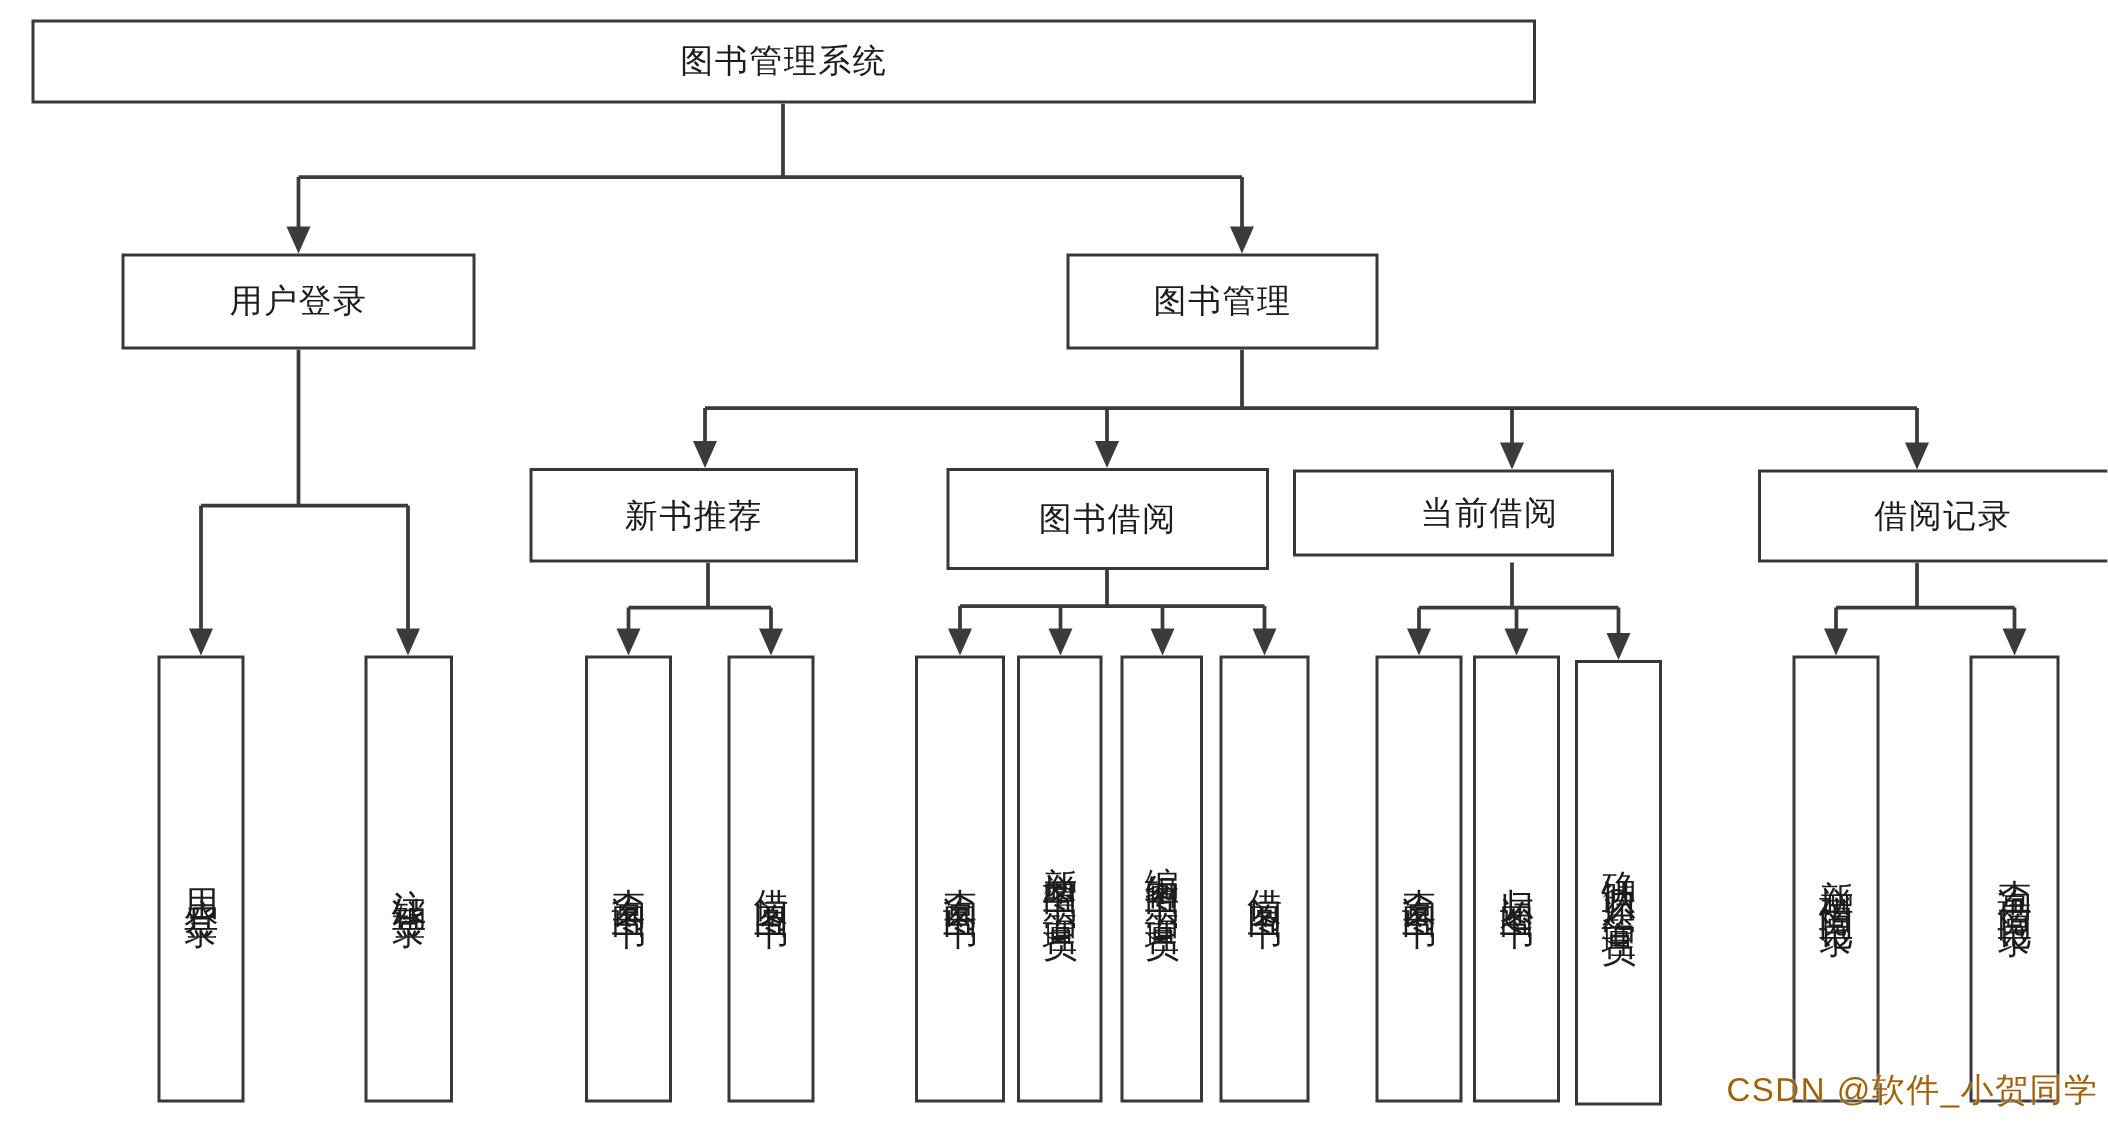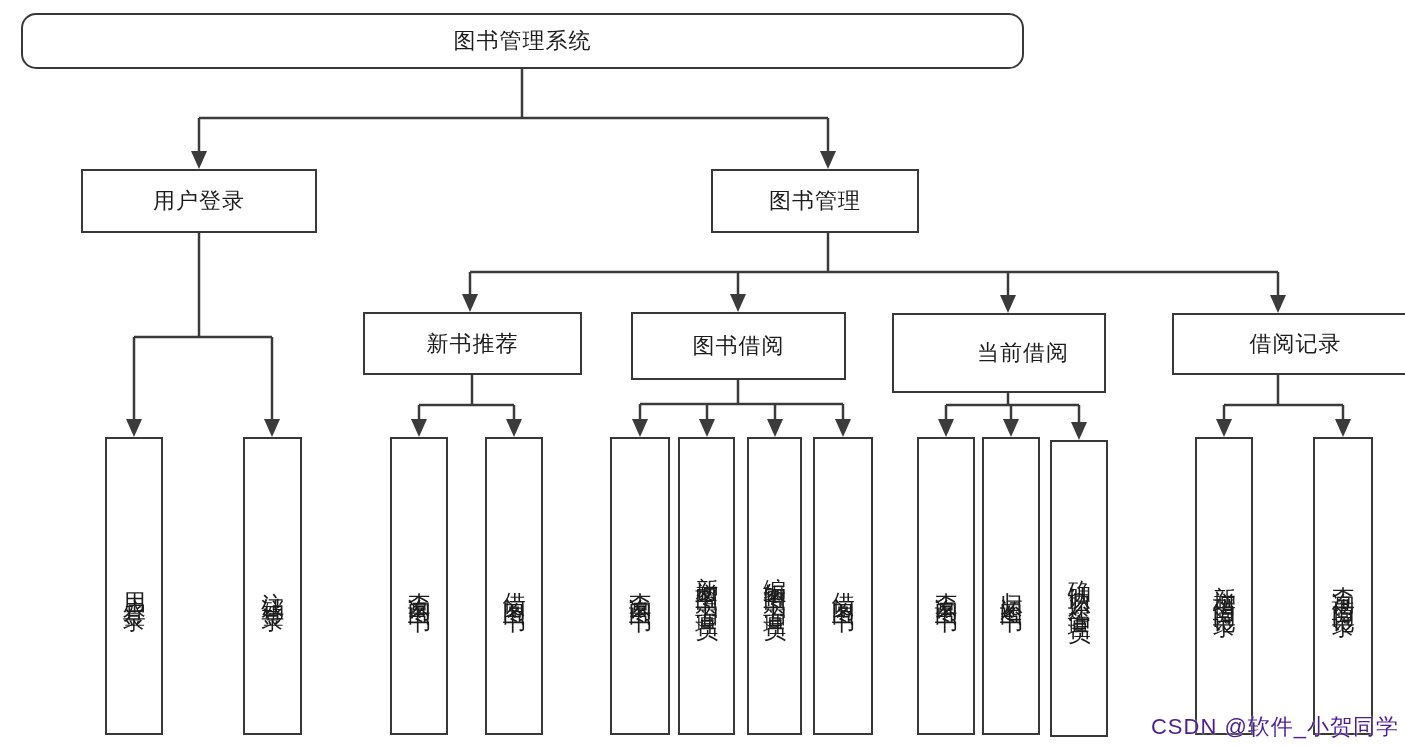--- a/index.html
+++ b/index.html
@@ -41,47 +41,47 @@
   }
   .vnode span {
     writing-mode: vertical-rl;
     text-orientation: mixed;
     font-size: 23px;
     line-height: 1.1;
     letter-spacing: 6px;
     white-space: nowrap;
   }
   
-  .n-root            { left: 21px;   top: 13px;  width: 1003px; height: 56px; border-radius: 15px; }
+  .n-root            { left: 21px;   top: 13px;  width: 1003px; height: 56px; }
   .n-user-login      { left: 81px;   top: 169px; width: 236px;  height: 64px; }
   .n-book-mgmt       { left: 711px;  top: 169px; width: 208px;  height: 64px; }
-  .n-new-book-rec    { left: 363px;  top: 312px; width: 219px;  height: 63px; }
+  .n-new-book-rec    { left: 353px;  top: 312px; width: 219px;  height: 63px; }
   .n-book-borrow     { left: 631px;  top: 312px; width: 215px;  height: 68px; }
-  .n-current-borrow  { left: 892px;  top: 313px; width: 214px;  height: 80px; padding-left: 48px; }
+  .n-current-borrow  { left: 862px;  top: 313px; width: 214px;  height: 58px; padding-left: 48px; }
   .n-borrow-records  { left: 1172px; top: 313px; width: 247px;  height: 62px; }
   .leaf              { top: 437px; height: 298px; }
   .n-ul-user-login   { left: 105px;  width: 58px; }
   .n-ul-logout       { left: 243px;  width: 59px; }
   .n-nbr-query       { left: 390px;  width: 58px; }
   .n-nbr-borrow      { left: 485px;  width: 58px; }
   .n-bb-query        { left: 610px;  width: 60px; }
   .n-bb-add          { left: 678px;  width: 57px; }
   .n-bb-edit         { left: 747px;  width: 55px; }
   .n-bb-borrow       { left: 813px;  width: 60px; }
   .n-cb-query        { left: 917px;  width: 58px; }
   .n-cb-return       { left: 982px;  width: 58px; }
   .n-cb-confirm      { left: 1050px; width: 58px; top: 440px; height: 297px; }
   .n-br-add          { left: 1195px; width: 58px; }
   .n-br-query        { left: 1313px; width: 60px; }
   .watermark {
     position: absolute;
     right: 6px;
     bottom: 5px;
     font-size: 22px;
-    color: #4c1d95;
+    color: #a16207;
     letter-spacing: 1px;
     text-shadow: 0 0 2px #ffffff;
     z-index: 5;
     margin-top: 10px;
   }
 </style>
 </head>
 <body>
 
 <div class="canvas">

